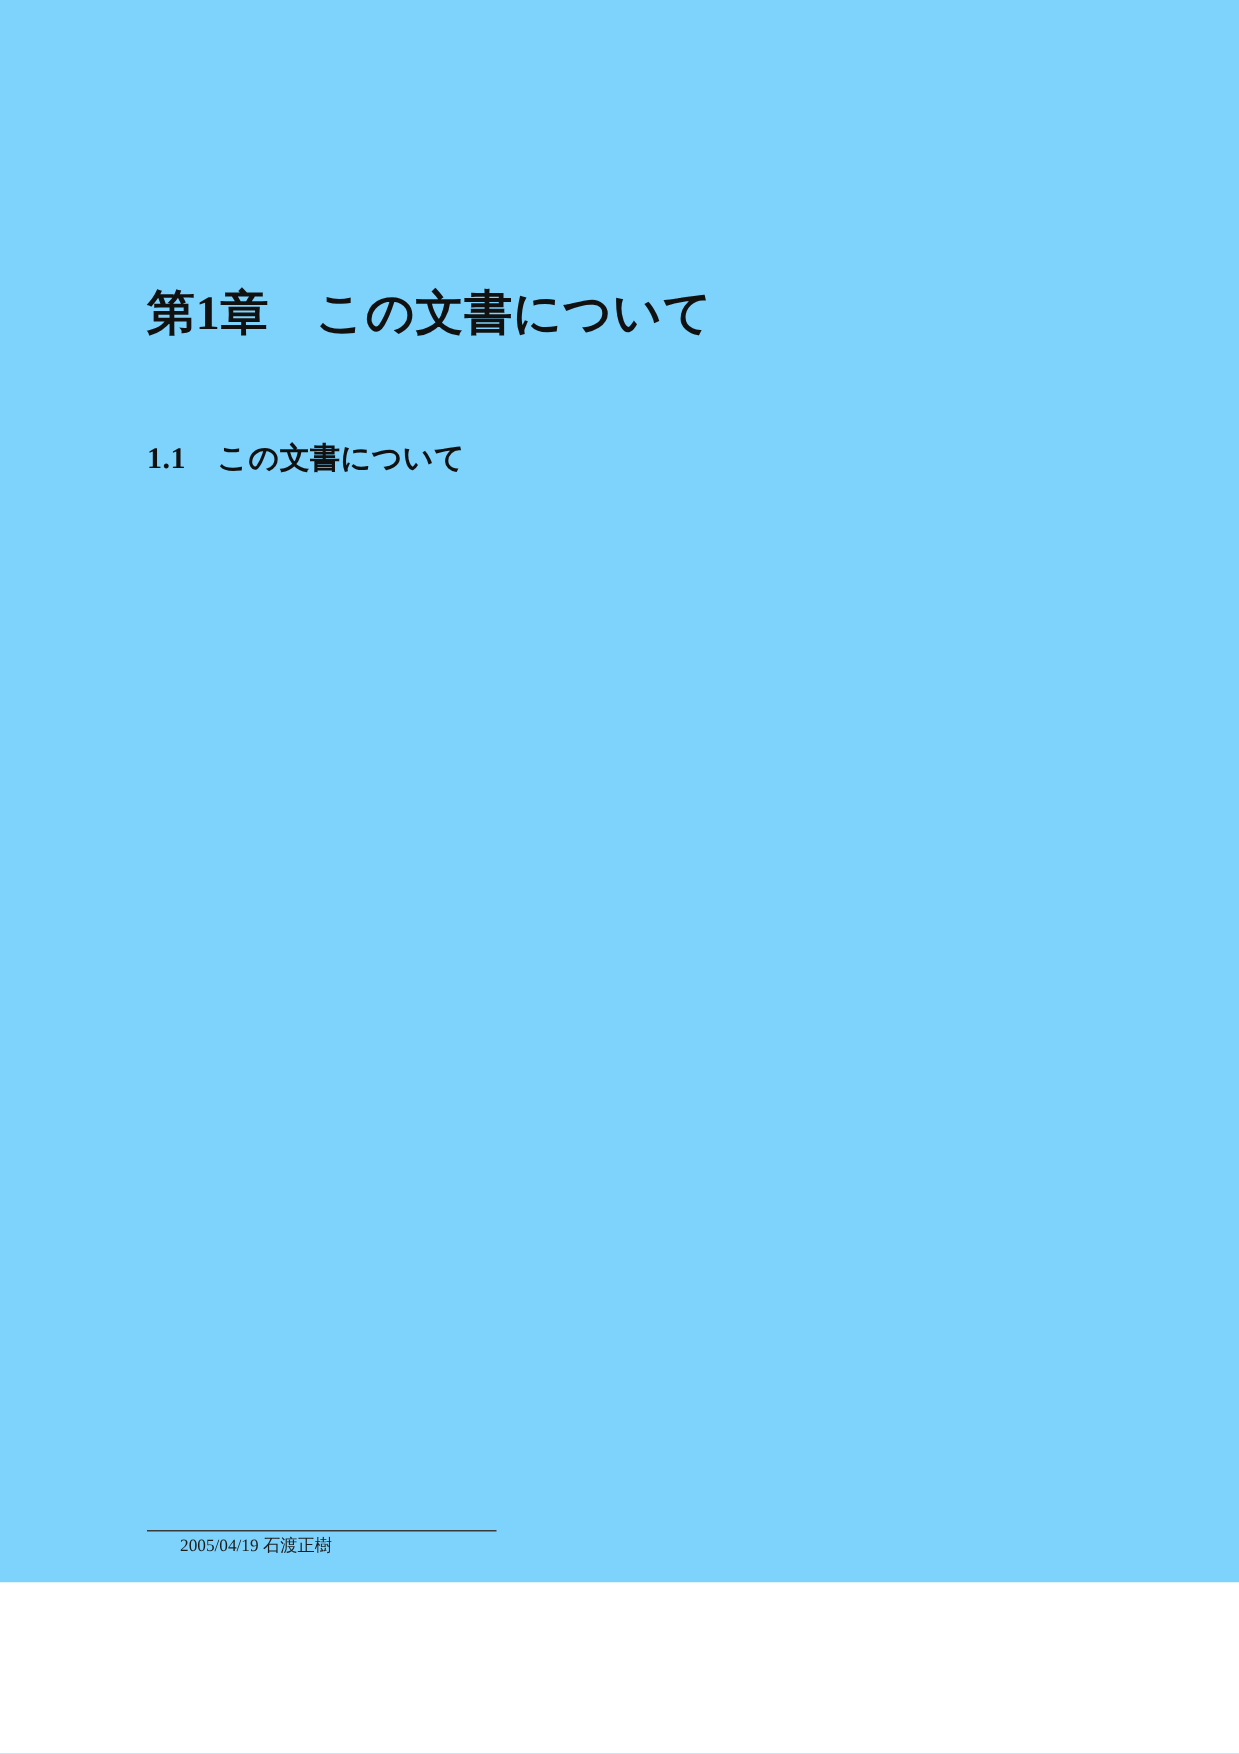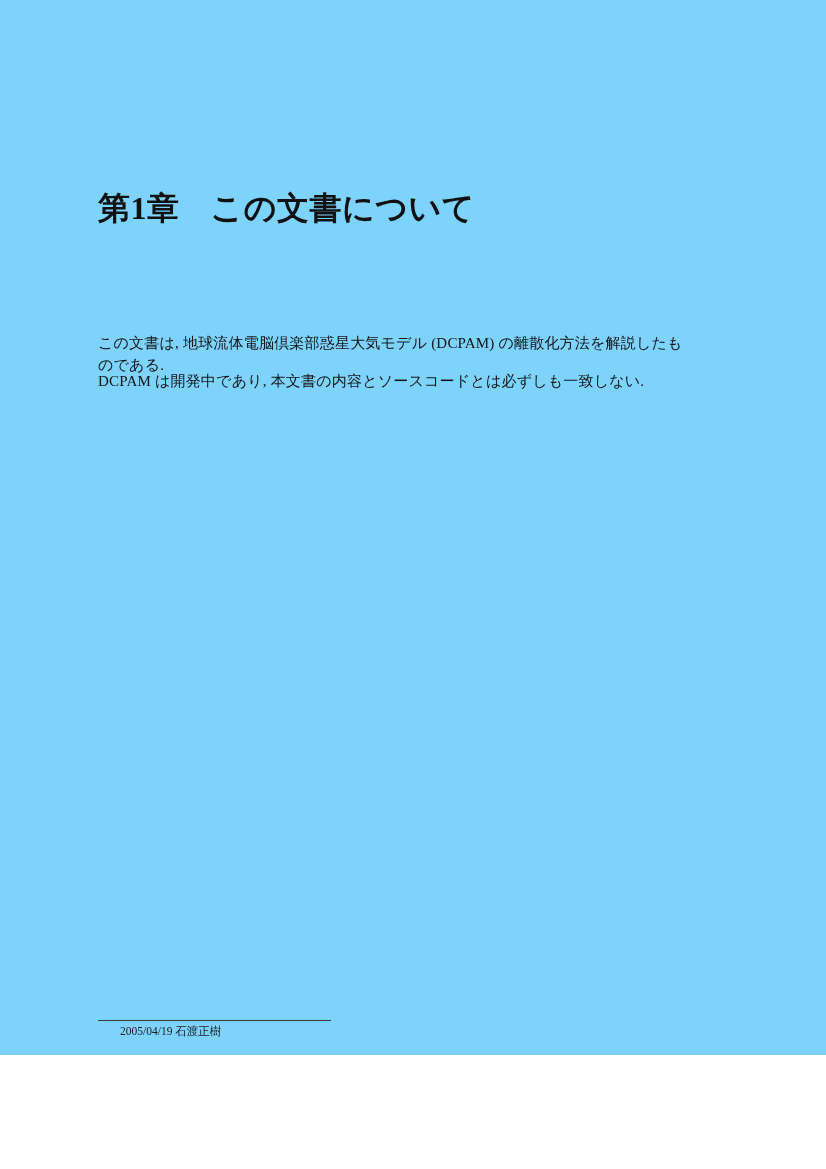--- a/index.html
+++ b/index.html
@@ -95,24 +95,25 @@
 </style>
 </head>
 <body>
 
 <div class="page">
 
   <h1 class="chapter">
     <span class="chapter-num">第1章</span><span class="chapter-title">この文書について</span>
   </h1>
 
+  <h2 class="section">
+    <span class="section-num">1.1</span><span class="section-title">この文書について</span>
+  </h2>
 
-  <p class="para para-1">この文書は, 地球流体電脳倶楽部惑星大気モデル (DCPAM) の離散化方法を解説したものである.</p>
 
-  <p class="para para-2">DCPAM は開発中であり, 本文書の内容とソースコードとは必ずしも一致しない.</p>
 
   <div class="footnote-rule"></div>
 
   <div class="footnote">2005/04/19 石渡正樹</div>
 
   <div class="page-number">1</div>
 
 </div>
 
 </body></html>

